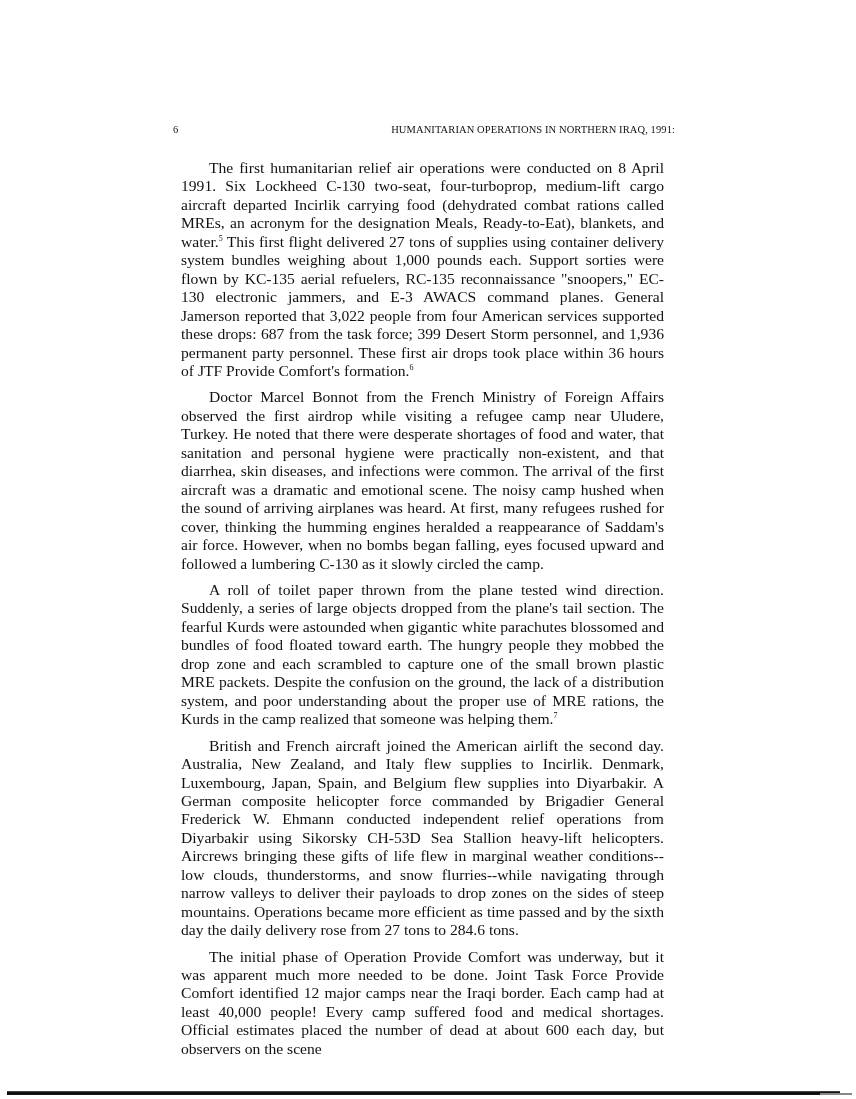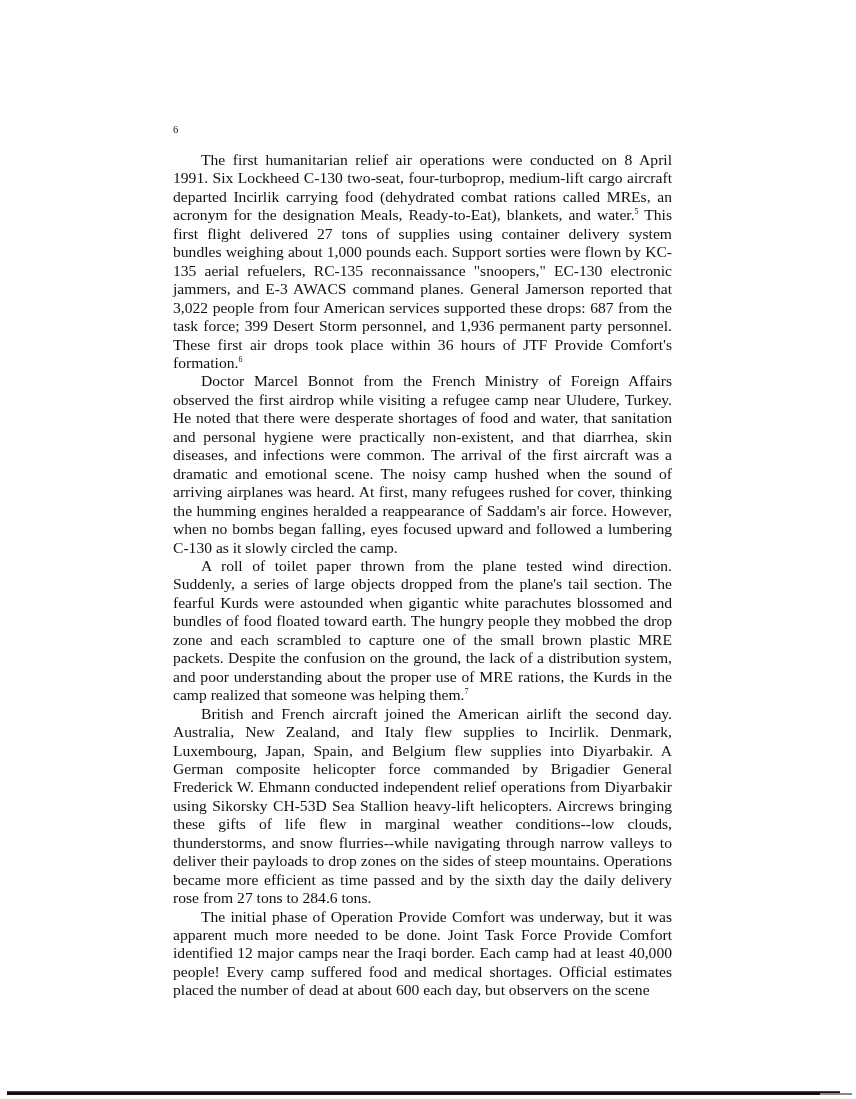--- a/index.html
+++ b/index.html
@@ -37,21 +37,21 @@
     }
     .body-text {
       position: absolute;
       top: 151px;
       left: 173px;
       width: 499px;
       font-size: 15.6px;
       line-height: 18.45px;
     }
     .para {
-      margin: 0;
+      margin: 8px;
       text-align: justify;
       text-indent: 28px;
       hyphens: none;
     }
     sup {
       font-size: 8px;
       line-height: 0;
       vertical-align: 6px;
     }
     .bottom-rule {
@@ -69,20 +69,21 @@
       width: 32px;
       height: 2px;
       background: #888;
     }
   </style>
 </head>
 <body>
 
 <div class="header">
   <span class="page-number">6</span>
+  <span class="running-head">HUMANITARIAN OPERATIONS IN NORTHERN IRAQ, 1991:</span>
 </div>
 
 <div class="body-text">
   <p class="para"><span>The first humanitarian relief air operations were conducted on 8 April 1991. Six Lockheed C-130 two-seat, four-turboprop, medium-lift cargo aircraft departed Incirlik carrying food (dehydrated combat rations called MREs, an acronym for the designation Meals, Ready-to-Eat), blankets, and water.</span><sup>5</sup><span> This first flight delivered 27 tons of supplies using container delivery system bundles weighing about 1,000 pounds each. Support sorties were flown by KC-135 aerial refuelers, RC-135 reconnaissance "snoopers," EC-130 electronic jammers, and E-3 AWACS command planes. General Jamerson reported that 3,022 people from four American services supported these drops: 687 from the task force; 399 Desert Storm personnel, and 1,936 permanent party personnel. These first air drops took place within 36 hours of JTF Provide Comfort's formation.</span><sup>6</sup></p>
   <p class="para"><span>Doctor Marcel Bonnot from the French Ministry of Foreign Affairs observed the first airdrop while visiting a refugee camp near Uludere, Turkey. He noted that there were desperate shortages of food and water, that sanitation and personal hygiene were practically non-existent, and that diarrhea, skin diseases, and infections were common. The arrival of the first aircraft was a dramatic and emotional scene. The noisy camp hushed when the sound of arriving airplanes was heard. At first, many refugees rushed for cover, thinking the humming engines heralded a reappearance of Saddam's air force. However, when no bombs began falling, eyes focused upward and followed a lumbering C-130 as it slowly circled the camp.</span></p>
   <p class="para"><span>A roll of toilet paper thrown from the plane tested wind direction. Suddenly, a series of large objects dropped from the plane's tail section. The fearful Kurds were astounded when gigantic white parachutes blossomed and bundles of food floated toward earth. The hungry people they mobbed the drop zone and each scrambled to capture one of the small brown plastic MRE packets. Despite the confusion on the ground, the lack of a distribution system, and poor understanding about the proper use of MRE rations, the Kurds in the camp realized that someone was helping them.</span><sup>7</sup></p>
   <p class="para"><span>British and French aircraft joined the American airlift the second day. Australia, New Zealand, and Italy flew supplies to Incirlik. Denmark, Luxembourg, Japan, Spain, and Belgium flew supplies into Diyarbakir. A German composite helicopter force commanded by Brigadier General Frederick W. Ehmann conducted independent relief operations from Diyarbakir using Sikorsky CH-53D Sea Stallion heavy-lift helicopters. Aircrews bringing these gifts of life flew in marginal weather conditions--low clouds, thunderstorms, and snow flurries--while navigating through narrow valleys to deliver their payloads to drop zones on the sides of steep mountains. Operations became more efficient as time passed and by the sixth day the daily delivery rose from 27 tons to 284.6 tons.</span></p>
   <p class="para"><span>The initial phase of Operation Provide Comfort was underway, but it was apparent much more needed to be done. Joint Task Force Provide Comfort identified 12 major camps near the Iraqi border. Each camp had at least 40,000 people! Every camp suffered food and medical shortages. Official estimates placed the number of dead at about 600 each day, but observers on the scene</span></p>
 </div>
 

